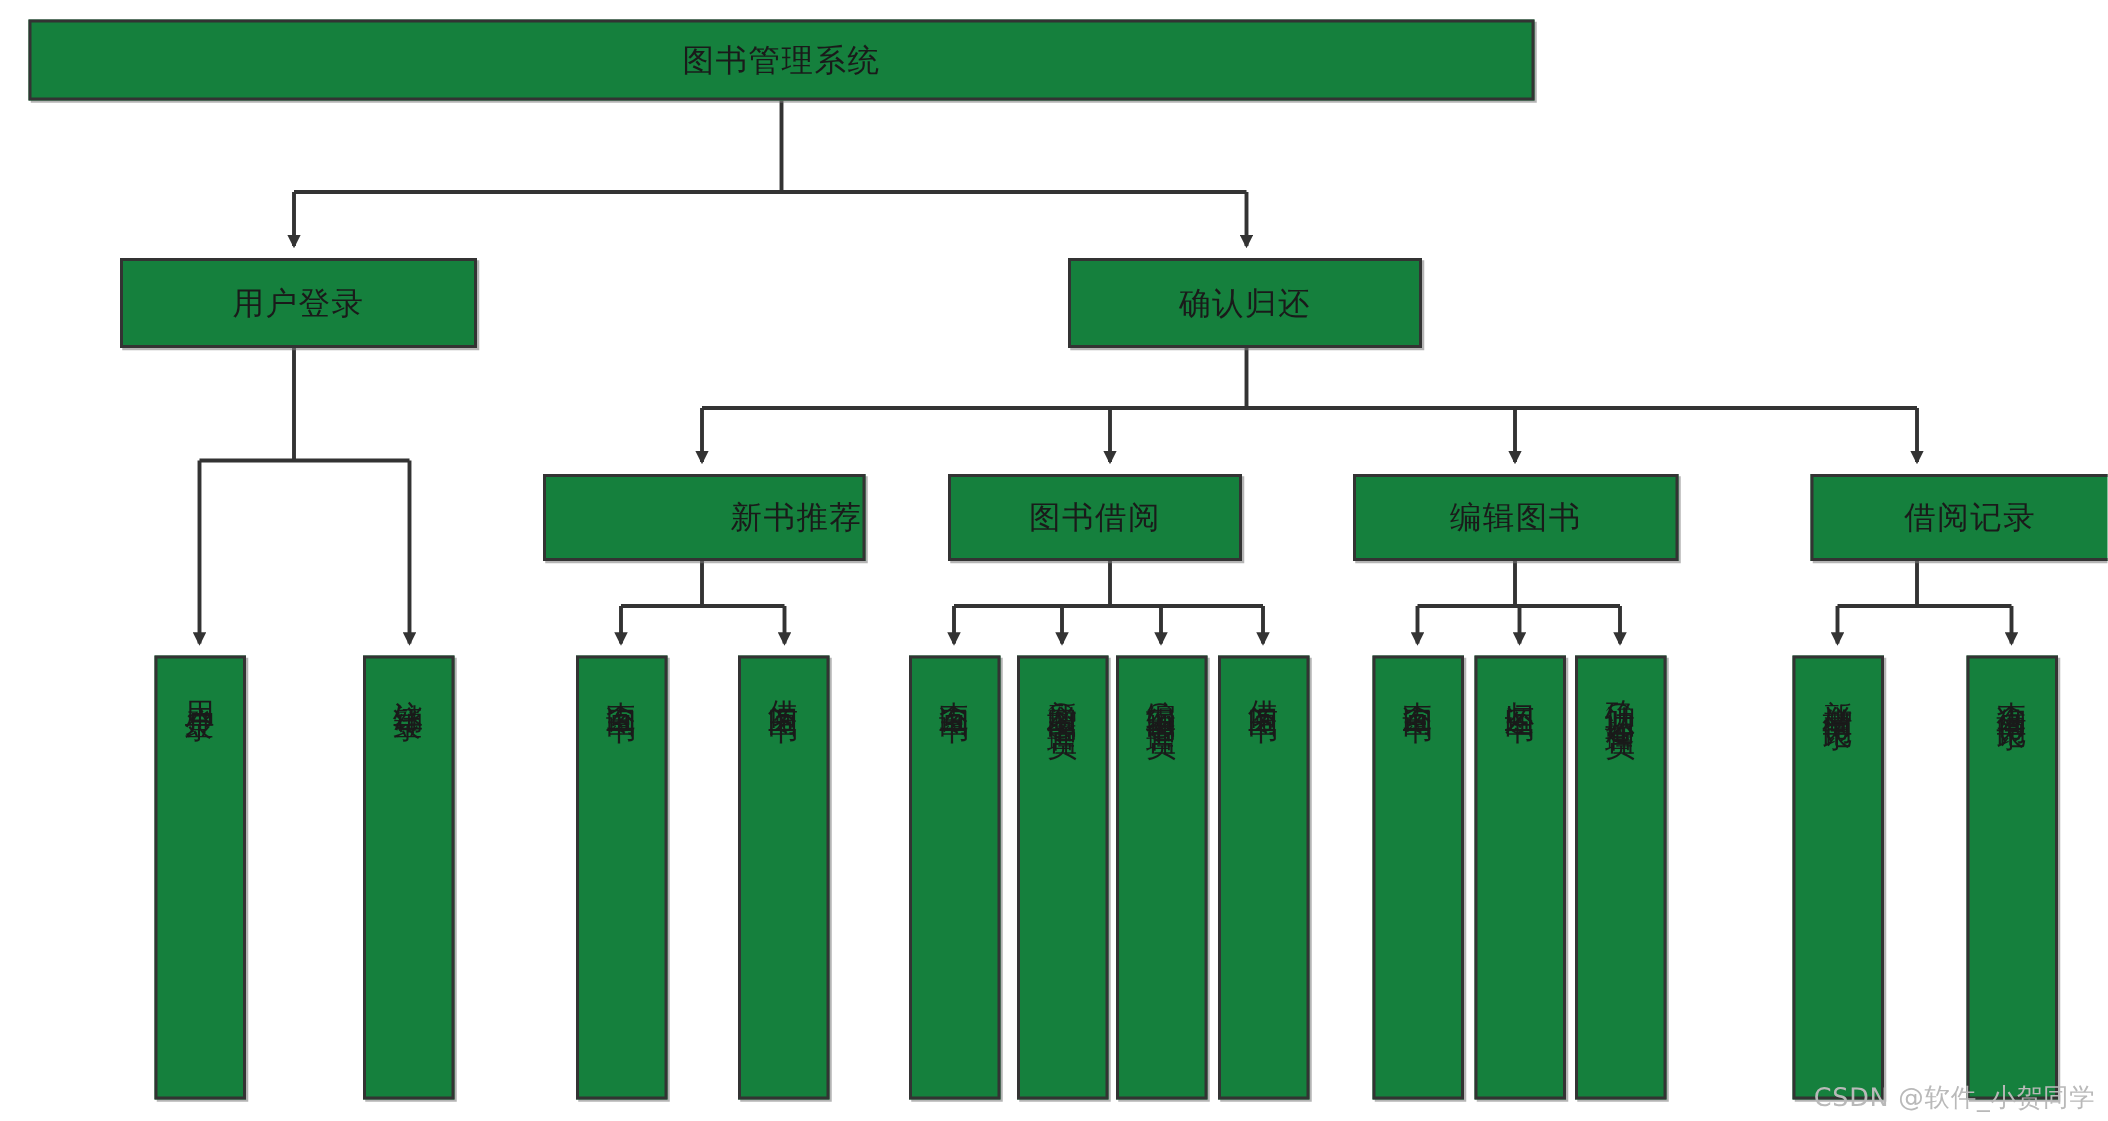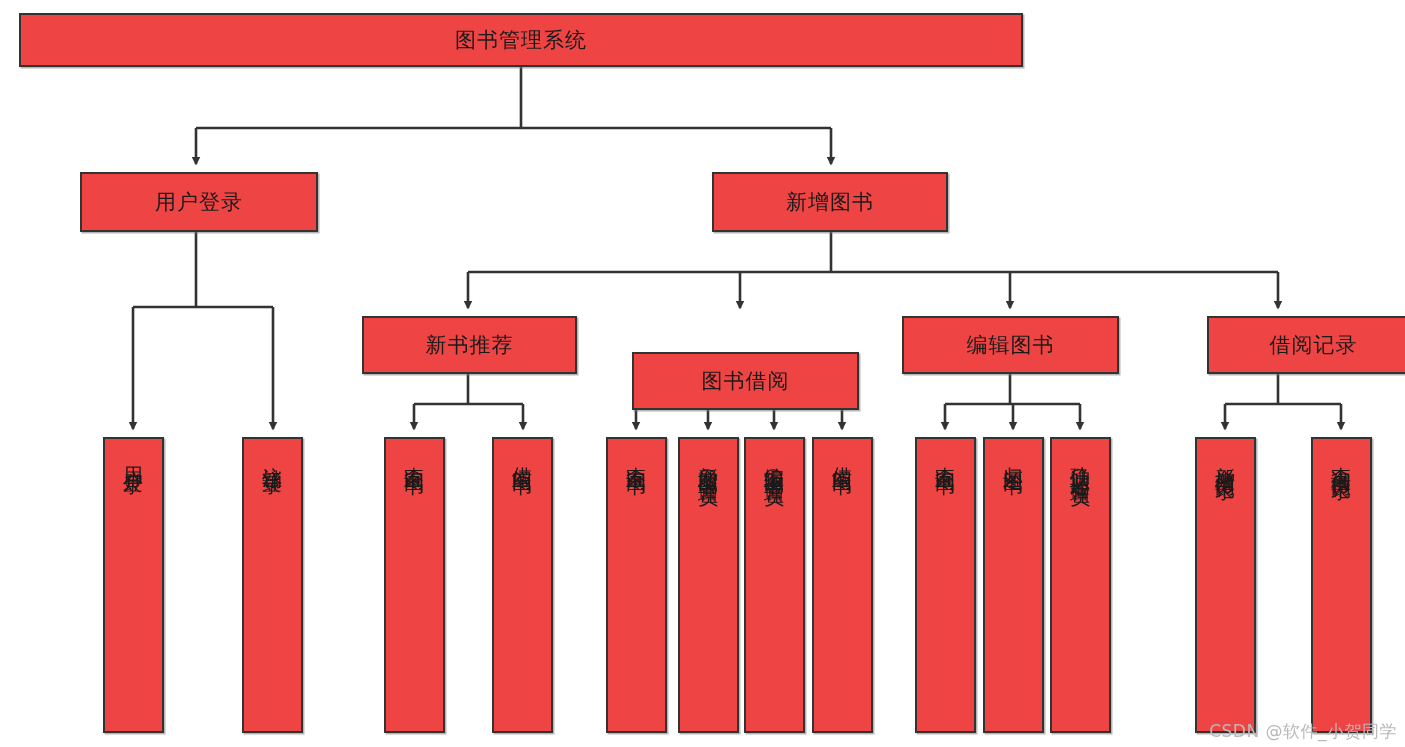--- a/index.html
+++ b/index.html
@@ -27,21 +27,21 @@
     position: absolute;
     left: 0;
     top: 0;
     width: 1405px;
     height: 747px;
     pointer-events: none;
   }
   .node {
     position: absolute;
     box-sizing: border-box;
-    background: #ef4444;
+    background: #15803d;
     border: 2.5px solid #333333;
     box-shadow: 1.5px 1.5px 0 rgba(120,120,120,0.55);
     display: flex;
     align-items: center;
     justify-content: center;
     text-align: center;
   }
   .node .label {
     font-size: 21px;
     line-height: 1.25;
@@ -133,27 +133,27 @@
   </svg>
 
   <div class="node" style="left:19px; top:13px; width:1004px; height:54px;">
     <span class="label">图书管理系统</span>
   </div>
 
   <div class="node" style="left:80px; top:172px; width:238px; height:60px;">
     <span class="label">用户登录</span>
   </div>
   <div class="node" style="left:712px; top:172px; width:236px; height:60px;">
-    <span class="label">新增图书</span>
-  </div>
-
-  <div class="node" style="left:362px; top:316px; width:215px; height:58px;">
+    <span class="label">确认归还</span>
+  </div>
+
+  <div class="node" style="left:362px; top:316px; width:215px; height:58px;justify-content:flex-end;">
     <span class="label">新书推荐</span>
   </div>
-  <div class="node" style="left:632px; top:316px; width:227px; height:58px;margin-top:36px;">
+  <div class="node" style="left:632px; top:316px; width:196px; height:58px;">
     <span class="label">图书借阅</span>
   </div>
   <div class="node" style="left:902px; top:316px; width:217px; height:58px;">
     <span class="label">编辑图书</span>
   </div>
   <div class="node" style="left:1207px; top:316px; width:213px; height:58px;">
     <span class="label">借阅记录</span>
   </div>
 
   <div class="node vertical" style="left:103px; top:437px; width:61px; height:296px;">

